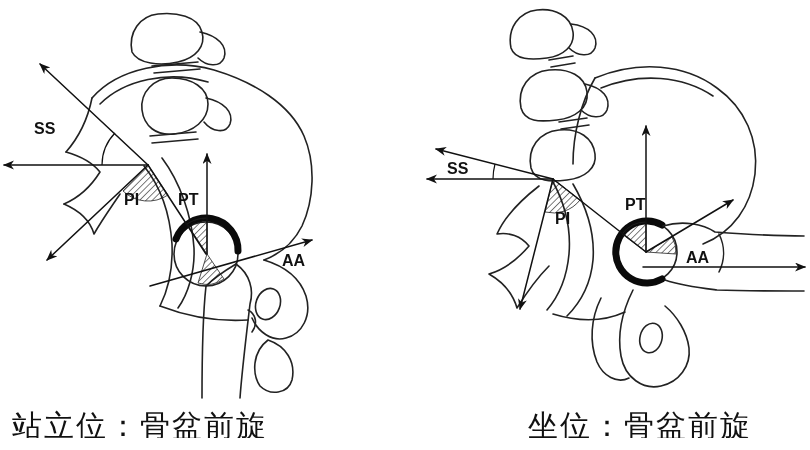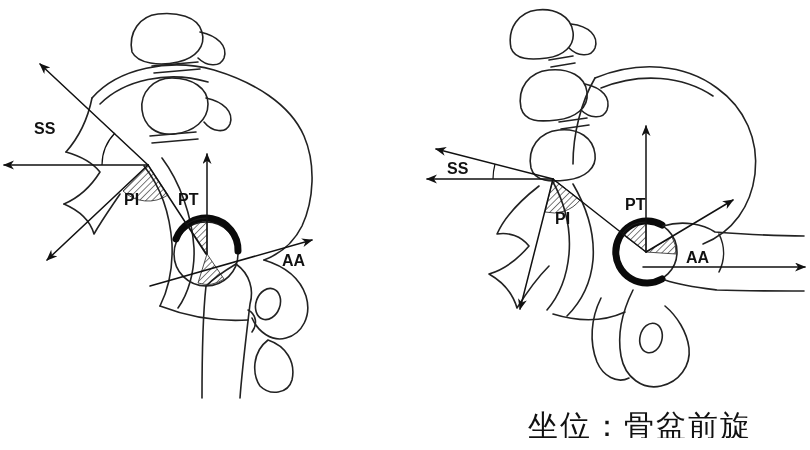--- a/index.html
+++ b/index.html
@@ -135,15 +135,16 @@
     </g>
 
     <g>
       <text class="lbl" x="44" y="172">SS</text>
       <text class="lbl" x="152" y="222">PI</text>
       <text class="lbl" x="222" y="208">PT</text>
       <text class="lbl" x="283" y="261">AA</text>
     </g>
   </svg>
 
+  <div id="cap-left" class="caption">站立位：骨盆前旋</div>
   <div id="cap-right" class="caption">坐位：骨盆前旋</div>
 
 </div>
 
 </body></html>

